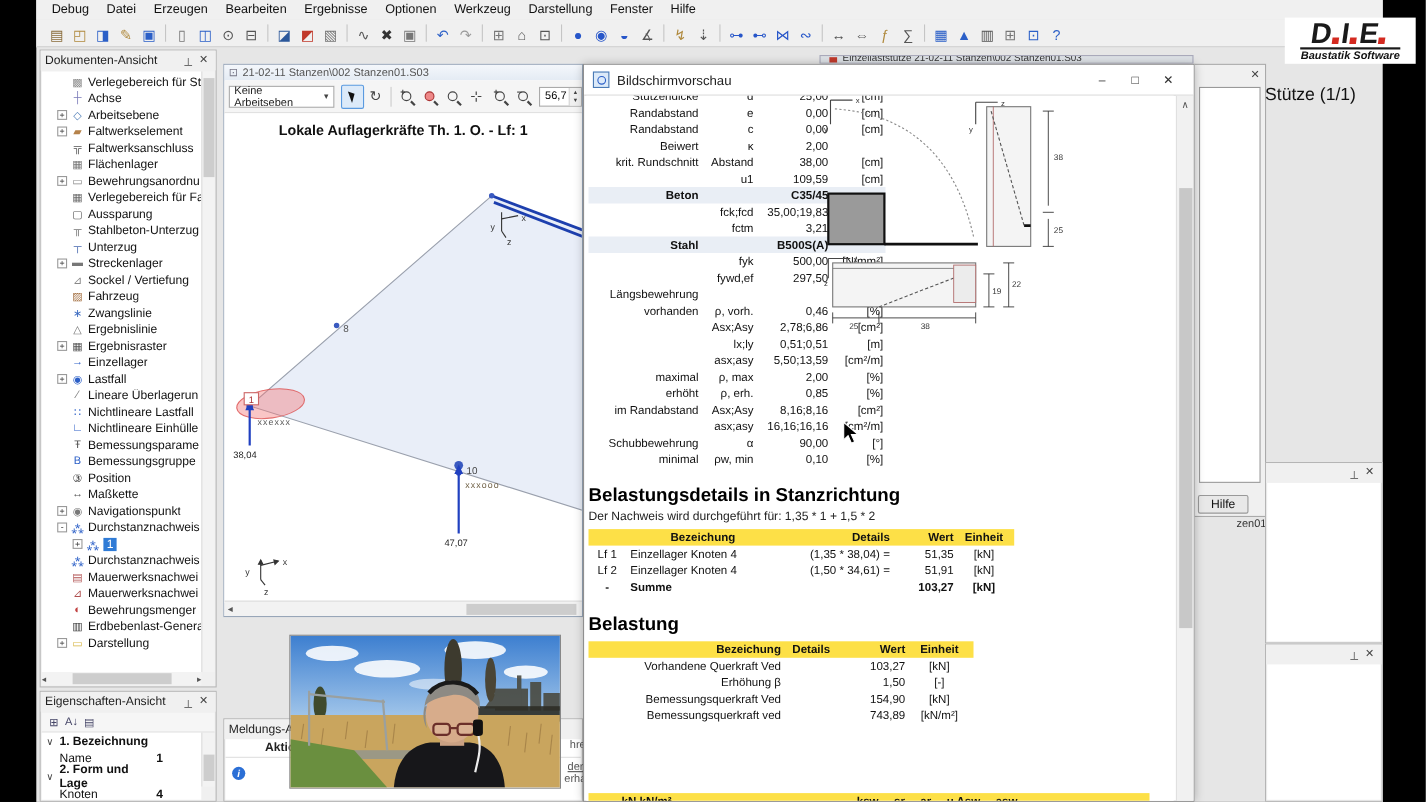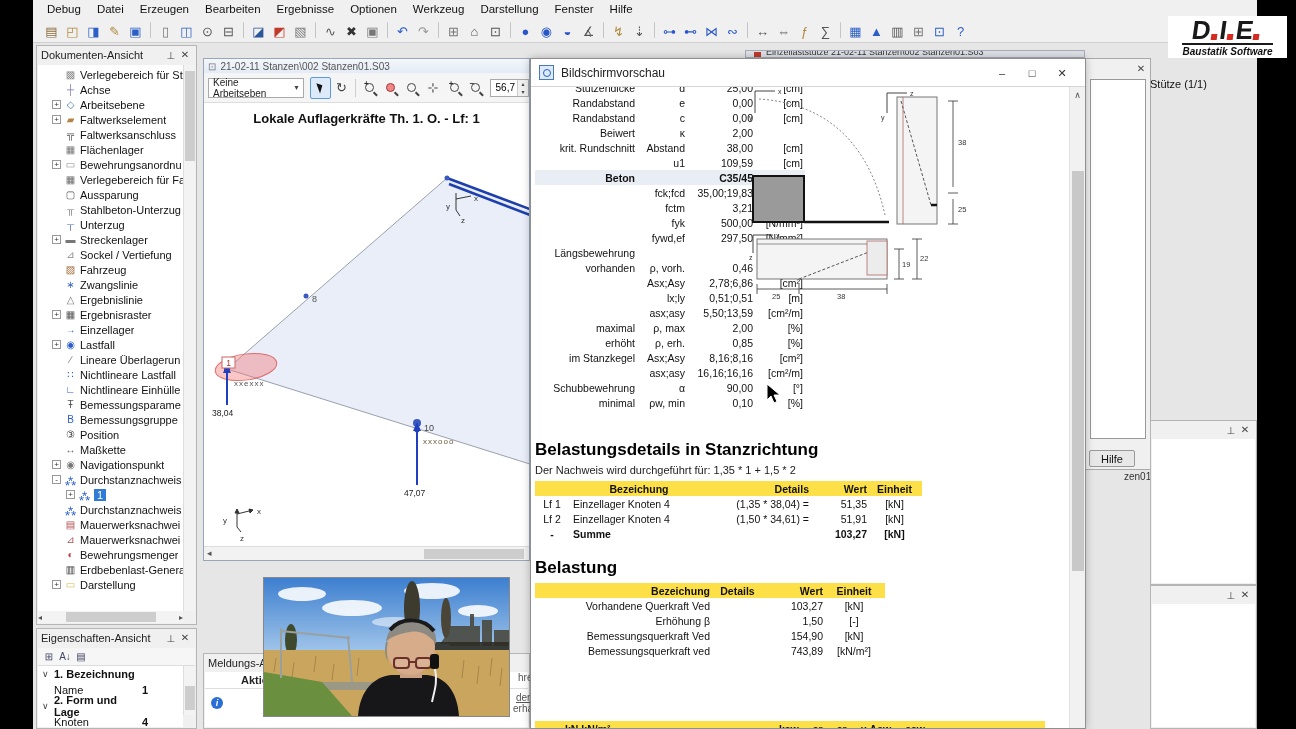--- a/index.html
+++ b/index.html
@@ -124,21 +124,21 @@
   .pr2 { width:80px; font-weight:bold; }
   .pr3 { flex:1; display:flex; gap:14px; font-weight:bold; justify-content:flex-end; padding-right:120px; }
 
   
   #bstrip { left:745px; top:50px; width:340px; height:8px; background:#dde1e6; border:1px solid #aab; overflow:hidden; z-index:2; }
   #bstrip .ic { position:absolute; left:8px; top:1px; width:7px; height:5px; background:#c0392b; }
   #bstrip .t { position:absolute; left:20px; top:-4px; font-size:9px; color:#333; white-space:nowrap; }
   #bdialog { left:1085px; top:58px; width:66px; height:412px; background:#f0f0f0; border:1px solid #aaa; z-index:1; }
   #bdialog .inner { position:absolute; left:4px; top:20px; width:56px; height:360px; background:#fff; border:1px solid #999; }
   #hilfebtn { position:absolute; left:3px; top:391px; width:46px; height:17px; background:#e8e8e8; border:1px solid #999; border-radius:2px; font-size:11px; text-align:center; line-height:16px; color:#111; }
-  #stuetze { left:1150px; top:78px; font-size:11px; color:#111; z-index:1; }
+  #stuetze { left:1150px; top:78px; font-size:16px; color:#111; z-index:1; }
   #docfrag { left:1124px; top:471px; font-size:10px; color:#333; z-index:2; }
   .rpanel { left:1150px; width:107px; background:#f0f0f0; border:1px solid #b5b5b5; z-index:2; }
   .rpanel .body { position:absolute; left:1px; right:1px; top:18px; bottom:1px; background:#fff; }
 
   
   #logo { left:1168px; top:16px; width:119px; height:42px; background:#fff; z-index:20; display:flex; flex-direction:column; align-items:center; justify-content:center; }
   #logoletters { display:flex; align-items:flex-end; transform:skewX(-8deg); }
   #logoletters .L { font-size:26px; font-weight:bold; color:#1a1a1a; line-height:24px; font-family:"Liberation Sans", sans-serif; }
   #logoletters .dot { width:6px; height:6px; background:#d42a20; margin:0 2px 2px 1px; }
   #logosub { font-size:10px; font-weight:bold; font-style:italic; color:#111; border-top:2px solid #1a1a1a; padding-top:1px; margin-top:1px; }
@@ -704,20 +704,26 @@
             <span class="c u">[N/mm²]</span>
           </div>
 
           <div class="prow">
             <span class="c l1"></span>
             <span class="c l2">fctm</span>
             <span class="c v">3,21</span>
             <span class="c u">[N/mm²]</span>
           </div>
 
+          <div class="prow hl pb">
+            <span class="c l1">Stahl</span>
+            <span class="c l2"></span>
+            <span class="c v">B500S(A)</span>
+            <span class="c u"></span>
+          </div>
 
           <div class="prow">
             <span class="c l1"></span>
             <span class="c l2">fyk</span>
             <span class="c v">500,00</span>
             <span class="c u">[N/mm²]</span>
           </div>
 
           <div class="prow">
             <span class="c l1"></span>
@@ -769,21 +775,21 @@
           </div>
 
           <div class="prow">
             <span class="c l1">erhöht</span>
             <span class="c l2">ρ, erh.</span>
             <span class="c v">0,85</span>
             <span class="c u">[%]</span>
           </div>
 
           <div class="prow">
-            <span class="c l1">im Stanzkegel</span>
+            <span class="c l1">im Randabstand</span>
             <span class="c l2">Asx;Asy</span>
             <span class="c v">8,16;8,16</span>
             <span class="c u">[cm²]</span>
           </div>
 
           <div class="prow">
             <span class="c l1"></span>
             <span class="c l2">asx;asy</span>
             <span class="c v">16,16;16,16</span>
             <span class="c u">[cm²/m]</span>

